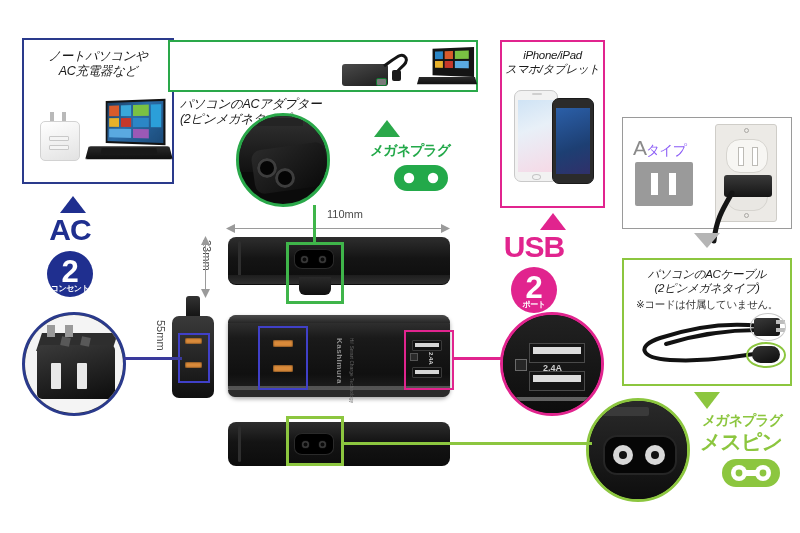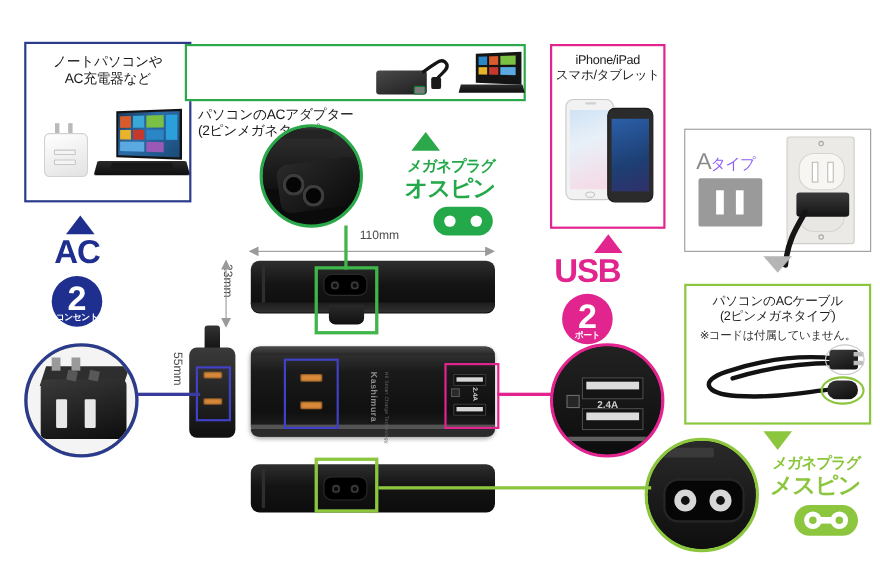--- a/index.html
+++ b/index.html
@@ -20,21 +20,21 @@
     border: 2px solid #2a3a8c;
     text-align: center;
   }
   .panel.green { border-color: #2aa84a; }
   .panel.pink  { border-color: #e1248e; }
   .panel.gray  { border-color: #9a9a9a; border-width: 1px; }
   .panel.ygreen{ border-color: #8cc63f; }
 
   .ptitle {
     font-size: 12.5px; line-height: 1.18; color: #1a1a1a;
-    font-weight: 500; letter-spacing: -0.3px; white-space: pre-line;
+    font-weight: 500; letter-spacing: -0.3px; white-space: pre-line; font-style: italic;
   }
   .ptitle.sm { font-size: 11.5px; }
   .psub { font-size: 10.5px; color: #333; letter-spacing: -0.4px; }
 
   
   .notebox {
     position: absolute;
     border: 1px solid #b8b8b8;
     background: #fff;
     padding: 5px 6px 4px 6px;
@@ -276,21 +276,20 @@
     <div class="abs" style="left:14px;top:30px;width:74px;height:44px;background:linear-gradient(150deg,#2a2a2a,#0a0a0a);border-radius:10px;transform:rotate(-8deg);"></div>
     <div class="abs" style="left:18px;top:42px;width:20px;height:20px;border-radius:50%;background:#050505;box-shadow:inset 0 0 0 3px #3d3d3d;"></div>
     <div class="abs" style="left:36px;top:52px;width:20px;height:20px;border-radius:50%;background:#050505;box-shadow:inset 0 0 0 3px #3d3d3d;"></div>
     <div class="abs" style="left:4px;top:2px;width:60px;height:8px;background:#242424;"></div>
   </div>
 
   <div class="abs tri up green" style="left:374px; top:120px;"></div>
 
   <div class="plugcall os" style="left:330px; top:142px; width:120px;">
     <div class="l1">メガネプラグ</div>
-    <div class="l2">オスピン</div>
     <svg width="58" height="30" viewBox="0 0 58 30" style="margin-top:3px;">
       <path d="M15 2 h28 a13 13 0 0 1 0 26 h-28 a13 13 0 0 1 0 -26 z" fill="#23a94a"></path>
       <circle cx="17" cy="15" r="5.2" fill="#ffffff"></circle>
       <circle cx="41" cy="15" r="5.2" fill="#ffffff"></circle>
     </svg>
   </div>
 
   <div class="panel pink" style="left:500px; top:40px; width:105px; height:168px;">
     <div class="ptitle sm" style="margin-top:7px;">iPhone/iPad
 スマホ/タブレット</div>

